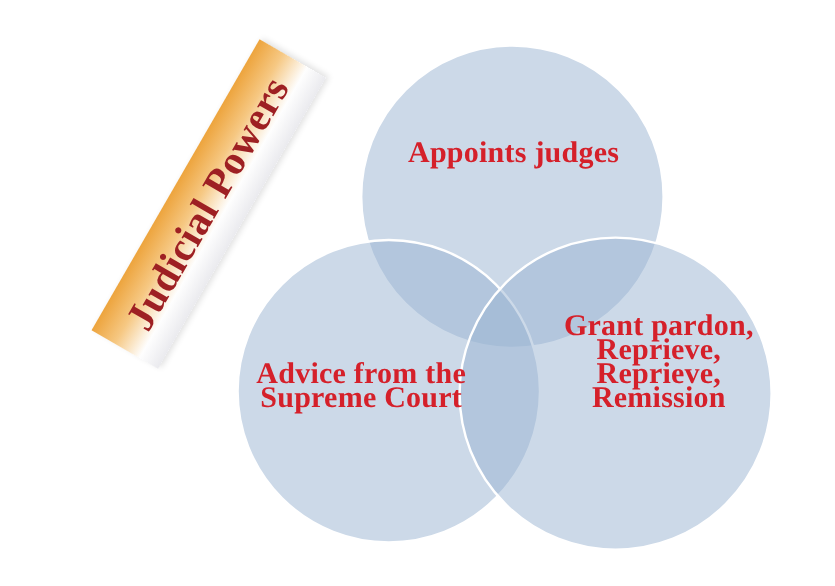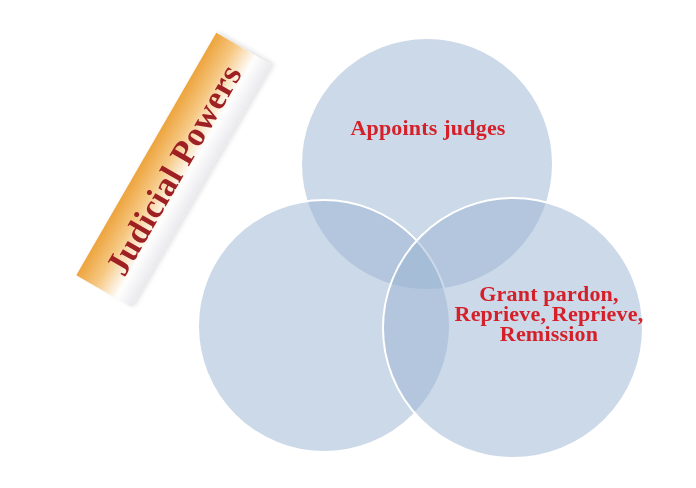--- a/index.html
+++ b/index.html
@@ -27,29 +27,29 @@
   .circle-top   { left: 300px; top: 37px;  width: 254px; height: 254px; }
   .circle-left  { left: 197px; top: 199px; width: 254px; height: 254px; }
   .circle-right { left: 382px; top: 197px; width: 262px; height: 262px; }
 
   
   .vlabel {
     position: absolute;
     text-align: center;
     color: var(--label-red, #d5202a);
     font-weight: bold;
-    font-size: 22px;
+    font-size: 25px;
     line-height: 20px;
     letter-spacing: 0.2px;
     z-index: 10;
   }
   .vlabel span { display: block; }
   .label-top   { left: 302px; top: 117px; width: 252px; line-height: 21px; }
   .label-left  { left: 206px; top: 302px; width: 190px; }
-  .label-right { left: 449px; top: 284px; width: 200px; text-align: center; }
+  .label-right { left: 449px; top: 262px; width: 200px; text-align: center; }
 
   
   .banner {
     position: absolute;
     left: 34px;
     top: 138px;
     width: 280px;
     height: 64px;
     transform: rotate(-60deg);
     background: linear-gradient(180deg,
@@ -81,20 +81,24 @@
   </div>
 
   <div class="circle circle-top"></div>
   <div class="circle circle-left"></div>
   <div class="circle circle-right"></div>
 
   <div class="vlabel label-top">
     <span>Appoints judges</span>
   </div>
 
+  <div class="vlabel label-left">
+    <span>Advice from the</span>
+    <span>Supreme Court</span>
+  </div>
 
   <div class="vlabel label-right">
     <span>Grant pardon,</span>
     <span>Reprieve, Reprieve,</span>
     <span>Remission</span>
   </div>
 
 </div>
 
 </body></html>

